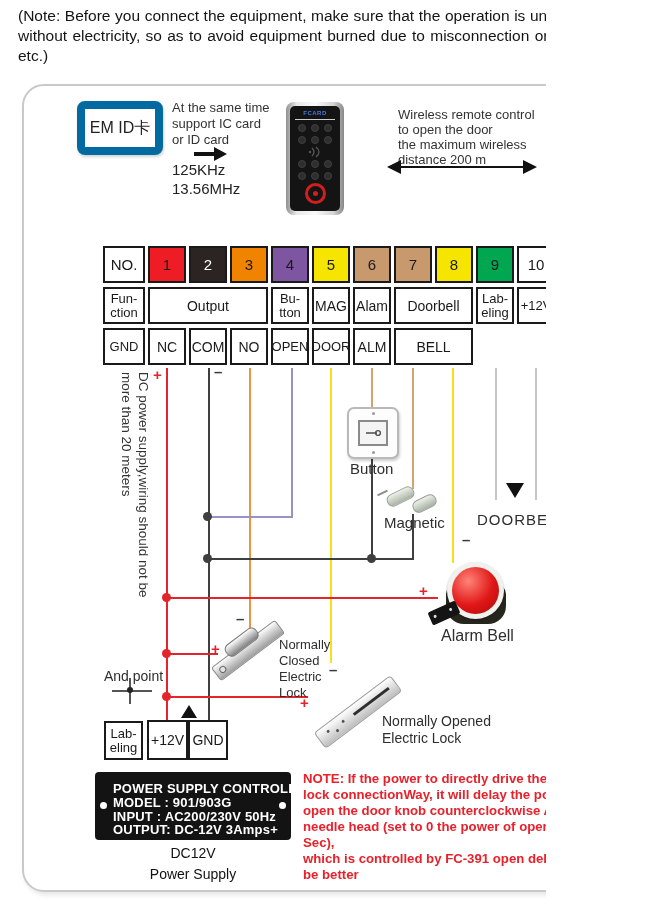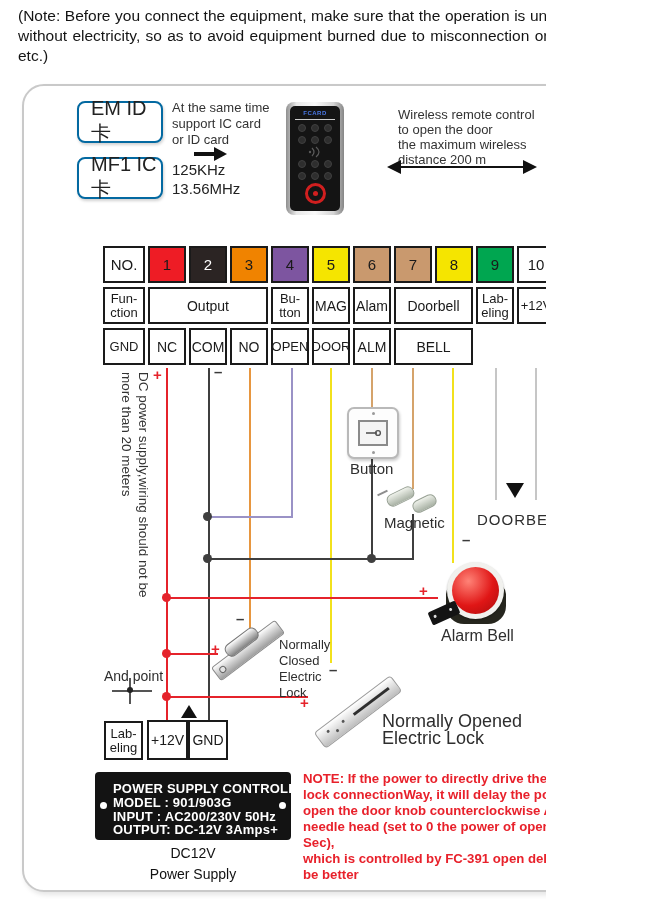--- a/index.html
+++ b/index.html
@@ -3,23 +3,23 @@
 <meta charset="utf-8">
 <style>
   html,body{margin:0;padding:0;background:#fff;font-family:"Liberation Sans",sans-serif;}
   .canvas{position:relative;width:546px;height:920px;background:#fff;overflow:hidden;}
   .abs{position:absolute;}
   .pre{white-space:pre-line;}
 
   .top-note{left:18px;top:6px;width:616px;font-size:15.5px;line-height:20px;color:#141414;text-align:justify;}
   .panel{left:22px;top:84px;width:592px;height:804px;border:2px solid #c9c9c9;border-radius:22px;background:#fff;box-shadow:2px 3px 5px rgba(0,0,0,.10);}
 
-  .card-box{width:70px;height:38px;border:2px solid #0369a1;border-radius:8px;background:#fff;
+  .card-box{width:70px;height:38px;border:8px solid #0369a1;border-radius:8px;background:#fff;
     box-shadow:1px 2px 3px rgba(0,0,0,.18);display:flex;align-items:center;justify-content:center;
-    font-size:20px;color:#222;padding-left:12px;}
+    font-size:16px;color:#222;}
   .support-text{left:172px;top:100px;width:130px;font-size:13px;line-height:16px;color:#333;}
   .freq{font-size:15px;color:#222;}
 
   
   .arrow-right{left:194px;top:147px;width:36px;height:14px;}
   .arrow-right .bar{position:absolute;left:0;top:5px;width:20px;height:4px;background:#111;}
   .arrow-right .head{position:absolute;left:20px;top:0;width:0;height:0;border-left:13px solid #111;border-top:7px solid transparent;border-bottom:7px solid transparent;}
 
   
   .reader{left:286px;top:102px;width:58px;height:113px;border-radius:8px;
@@ -124,23 +124,20 @@
 <body>
 
 <div class="canvas">
 
   <div class="abs top-note">(Note: Before you connect the equipment, make sure that the operation is under the state without electricity, so as to avoid equipment burned due to misconnection or short circuit etc.)</div>
 
   <div class="abs panel"></div>
 
   <div class="abs card-box" style="left:77px;top:101px;">
     <span>EM ID卡</span>
-  </div>
-  <div class="abs card-box" style="left:77px;top:157px;">
-    <span>MF1 IC卡</span>
   </div>
 
   <div class="abs support-text pre">At the same time
 support IC card
 or ID card</div>
 
   <div class="abs arrow-right">
     <div class="bar"></div>
       <div class="head"></div>
   </div>
@@ -308,21 +305,21 @@
 Closed
 Electric
 Lock</div>
 
   <div class="abs no-plate">
     <div class="no-slot"></div>
     <i class="no-dot" style="left:10px;top:5px;"></i>
     <i class="no-dot" style="left:18px;top:10px;"></i>
     <i class="no-dot" style="left:28px;top:6px;"></i>
   </div>
-  <div class="abs lbl pre" style="left:382px;top:713px;font-size:18px;line-height:17px;">Normally Opened
+  <div class="abs lbl pre" style="left:382px;top:713px;font-size:14px;line-height:17px;">Normally Opened
 Electric Lock</div>
 
   <div class="abs tri-up" style="left:181px;top:705px;"></div>
   <div class="abs bbox pre" style="left:104px;top:721px;width:35px;height:35px;font-size:13px;">Lab-
 eling</div>
   <div class="abs bbox" style="left:147px;top:720px;width:37px;height:36px;">+12V</div>
   <div class="abs bbox" style="left:188px;top:720px;width:36px;height:36px;">GND</div>
 
   <div class="abs psu">
     <div class="psu-line" style="top:9px;">POWER SUPPLY CONTROLLER</div>

